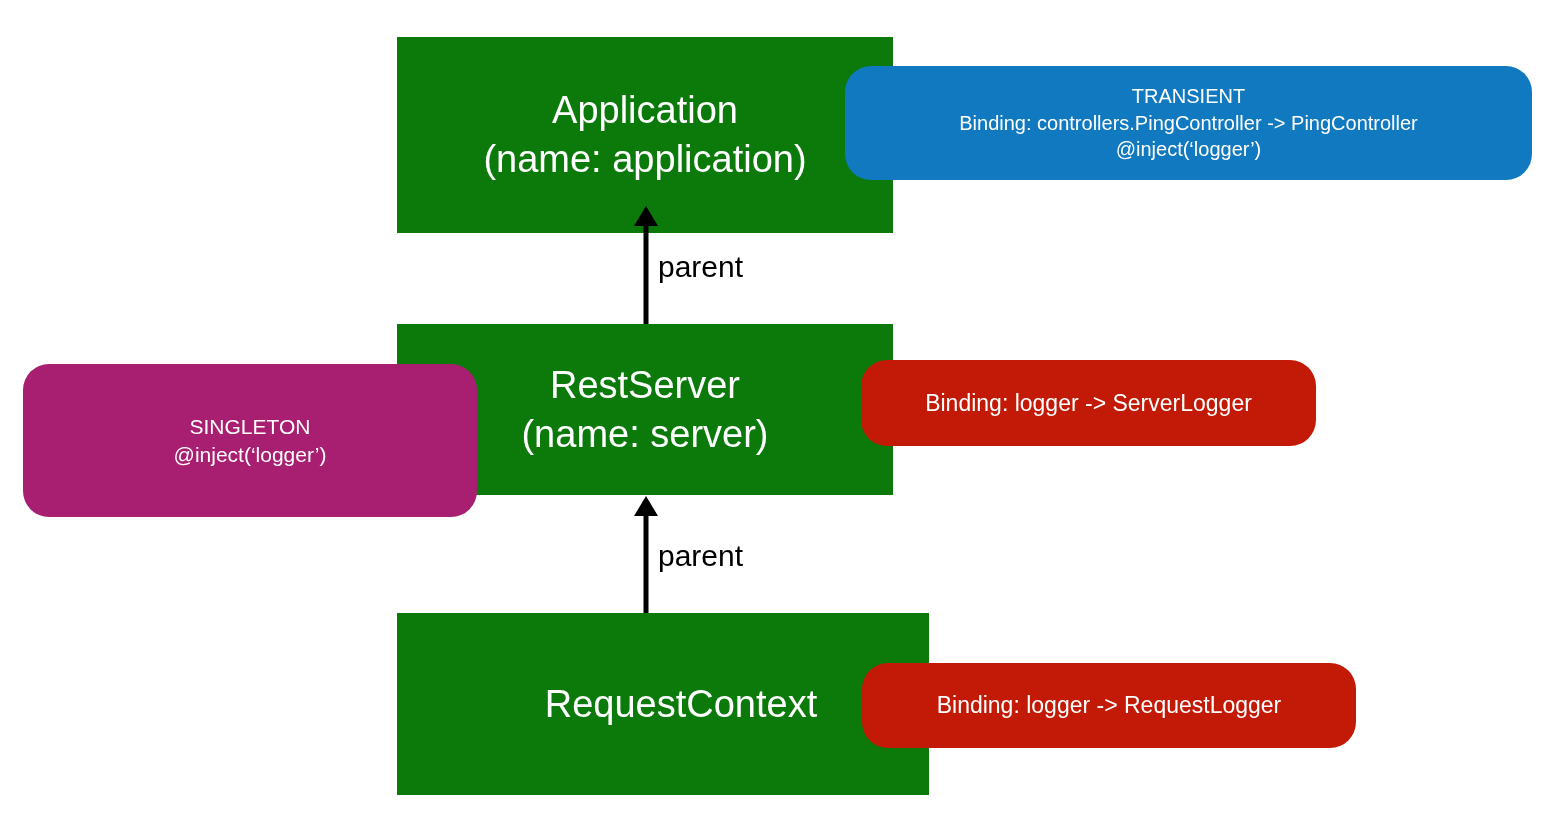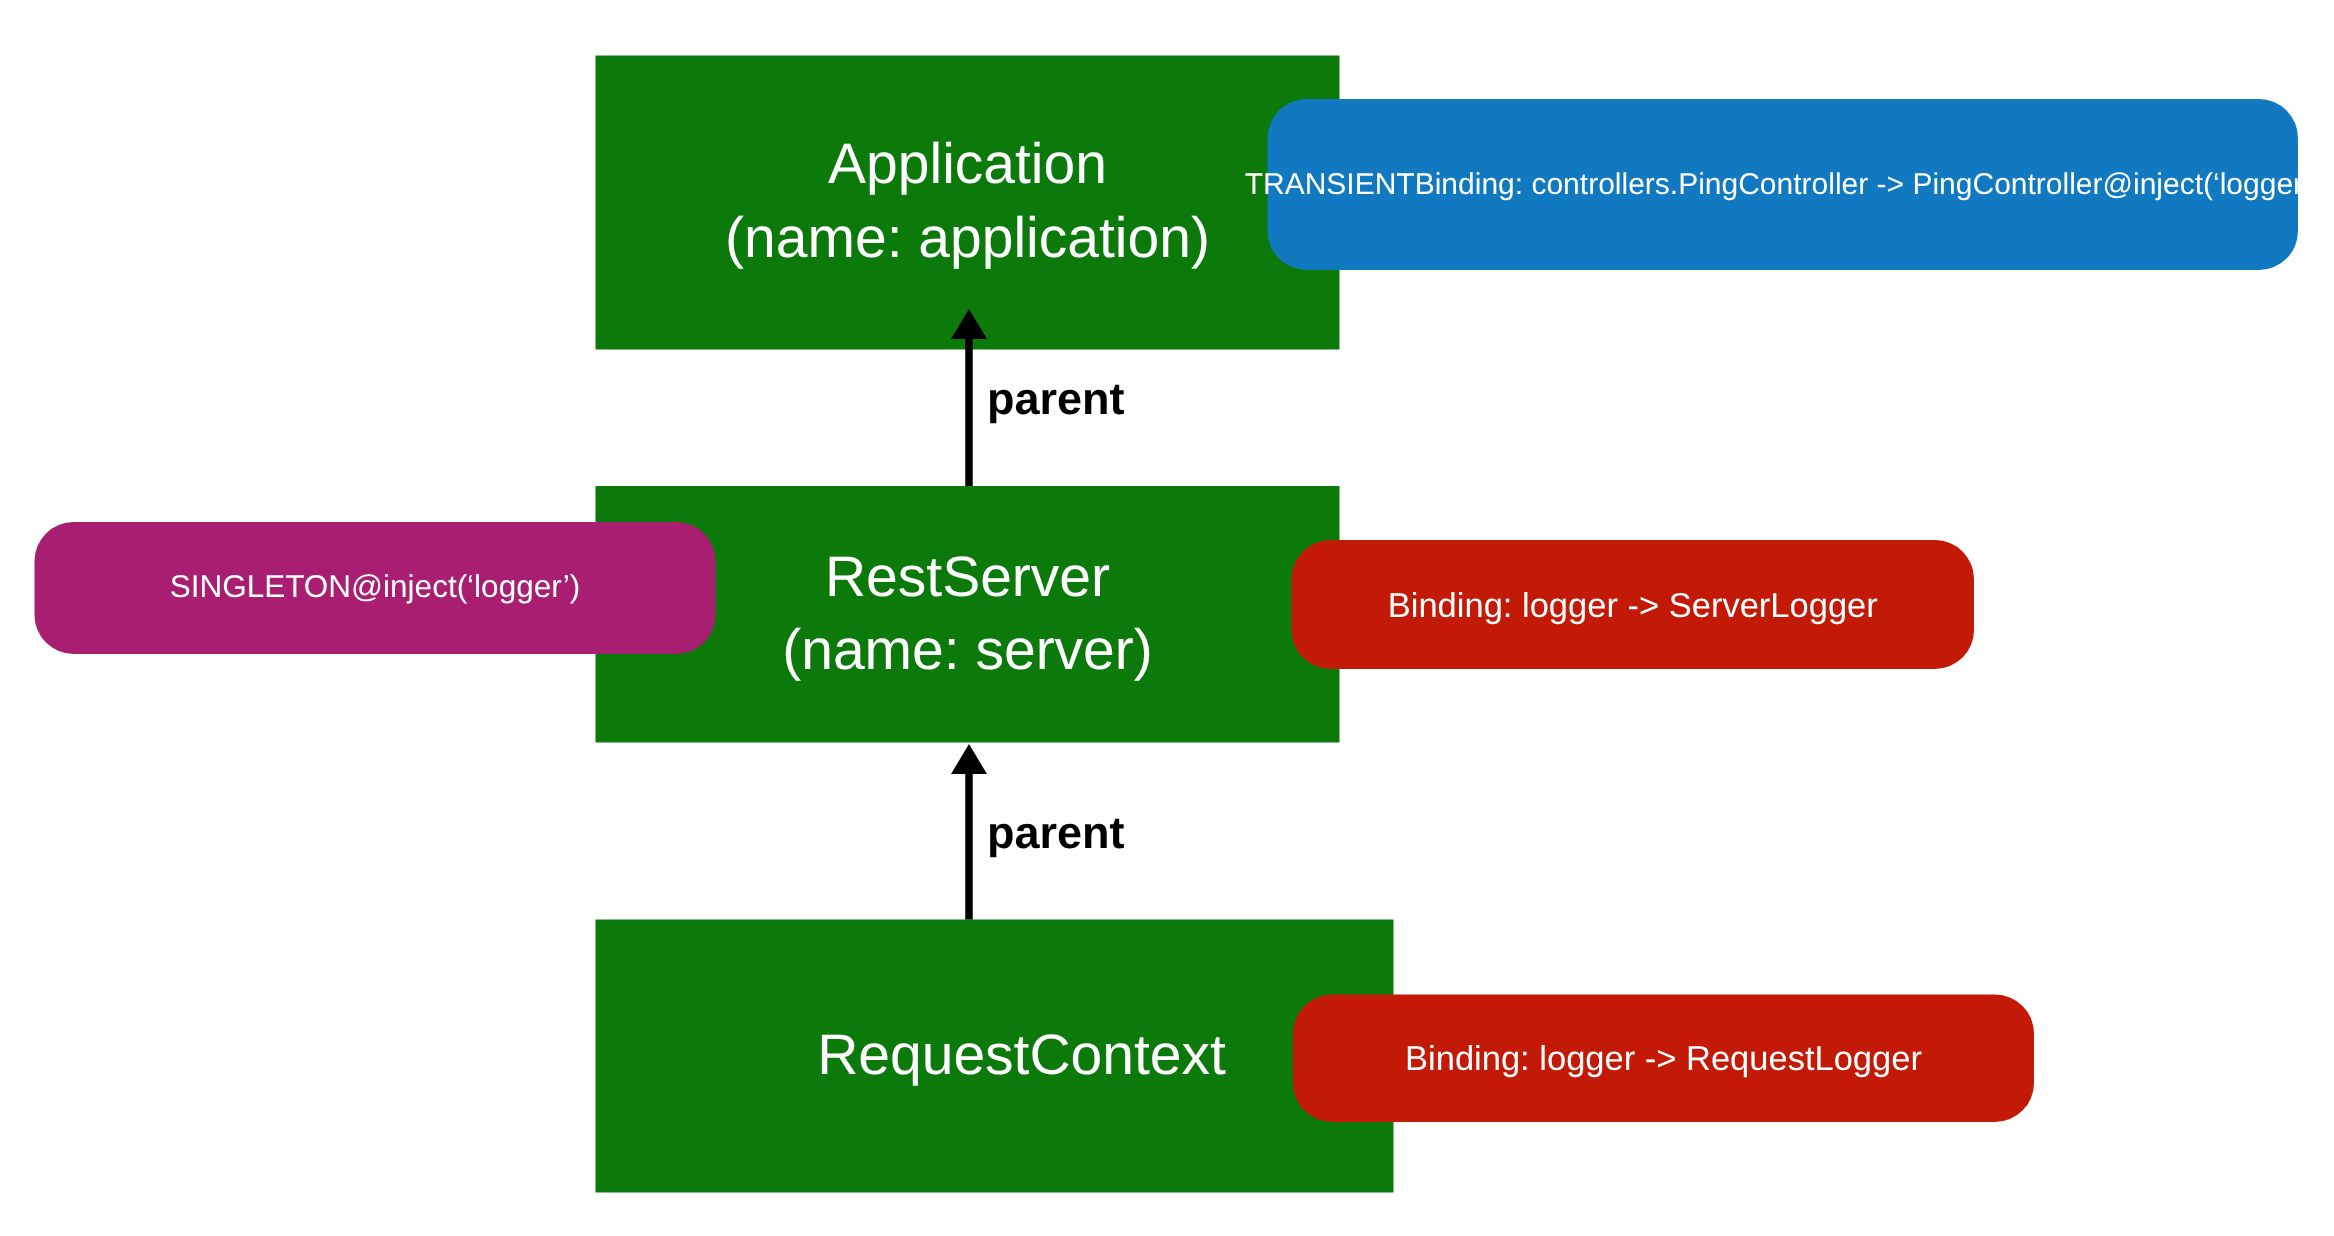--- a/index.html
+++ b/index.html
@@ -64,53 +64,53 @@
     border-left: 12px solid transparent;
     border-right: 12px solid transparent;
     border-bottom: 20px solid #000000;
   }
   #arrow-app-server  { left: 634px; top: 206px; width: 24px; height: 118px; }
   #arrow-server-req  { left: 634px; top: 496px; width: 24px; height: 117px; }
 
   .arrow-label {
     position: absolute;
     font-size: 30px;
-    font-weight: bold;
+    font-weight: normal;
     color: #000000;
     white-space: nowrap;
     z-index: 3;
     text-align: right;
   }
   #label-parent-1 { left: 658px; top: 250px; }
   #label-parent-2 { left: 658px; top: 539px; }
 
   
   .badge {
     position: absolute;
     border-radius: 26px;
     color: #ffffff;
     display: flex;
-    flex-direction: row;
+    flex-direction: column;
     align-items: center;
     justify-content: center;
     text-align: center;
     line-height: 1.33;
     z-index: 4;
     box-sizing: border-box;
     padding: 4px 14px;
   }
   .badge .ln { white-space: nowrap; }
 
   #badge-transient {
     left: 845px; top: 66px; width: 687px; height: 114px;
     background: #1079bf;
     font-size: 20px;
   }
   #badge-singleton {
-    left: 23px; top: 348px; width: 454px; height: 88px;
+    left: 23px; top: 364px; width: 454px; height: 153px;
     background: #a81e70;
     font-size: 21px;
   }
   #badge-server-logger {
     left: 861px; top: 360px; width: 455px; height: 86px;
     background: #c21a06;
     font-size: 23px;
   }
   #badge-request-logger {
     left: 862px; top: 663px; width: 494px; height: 85px;

